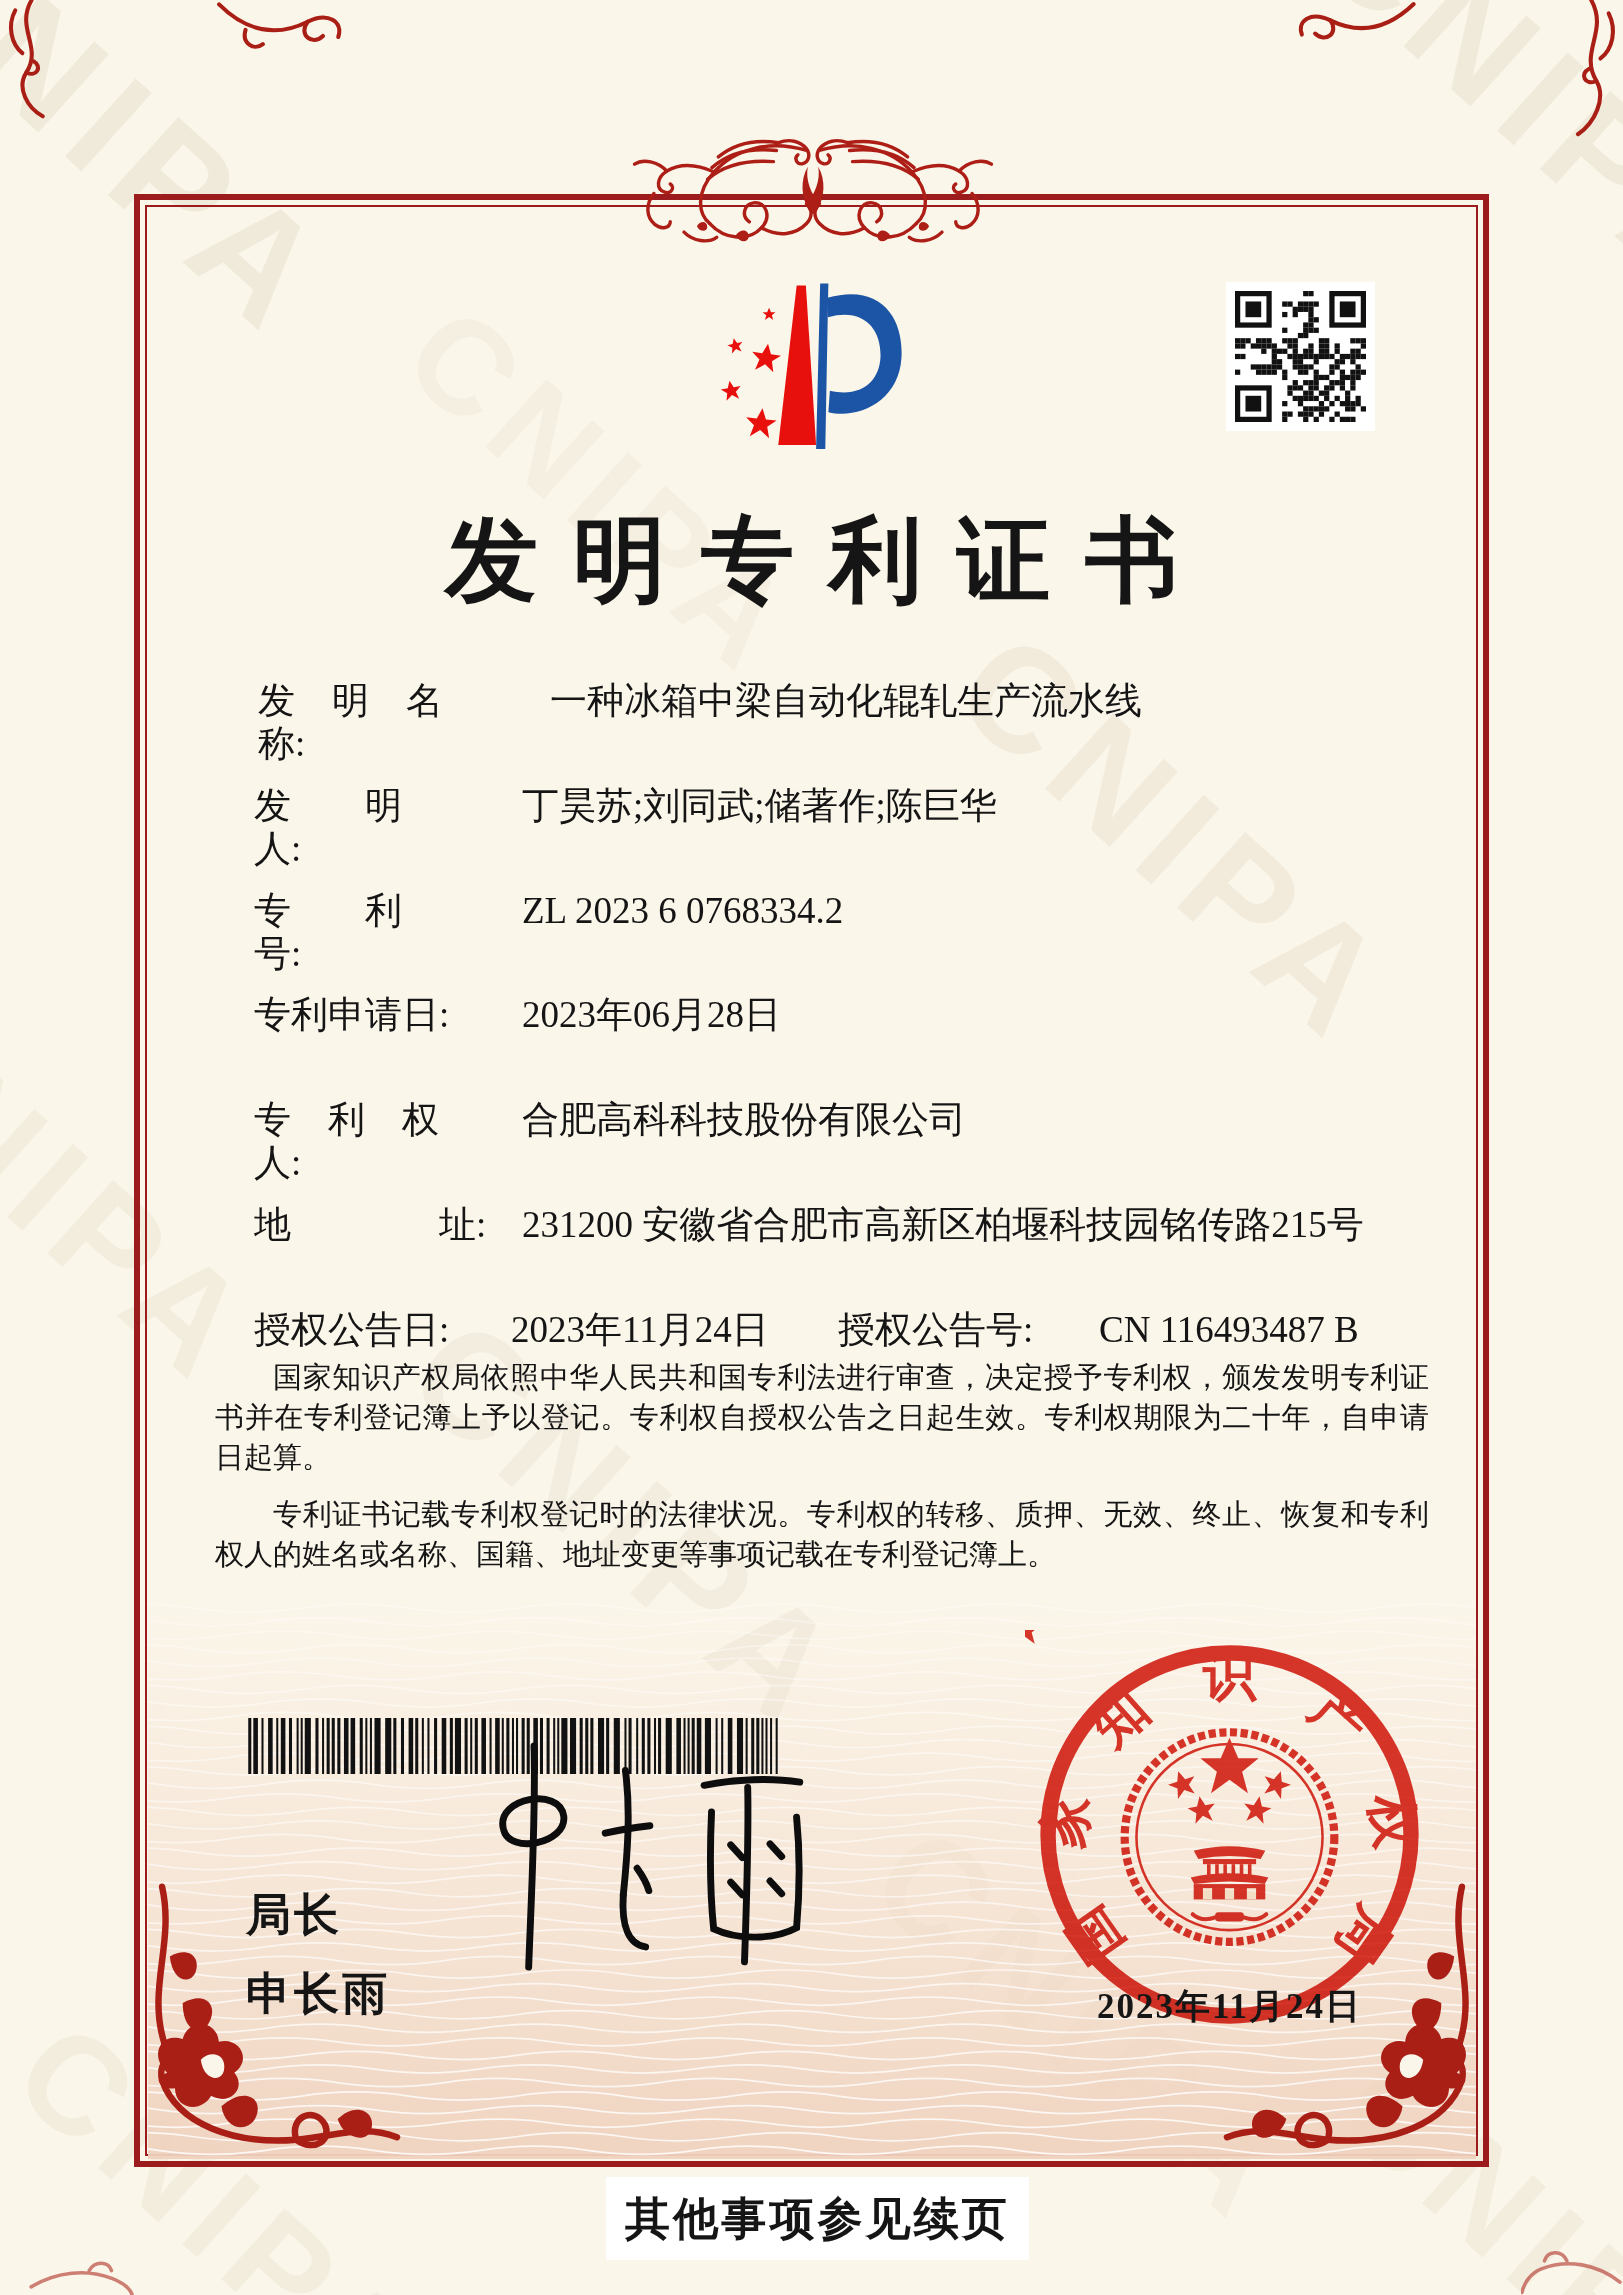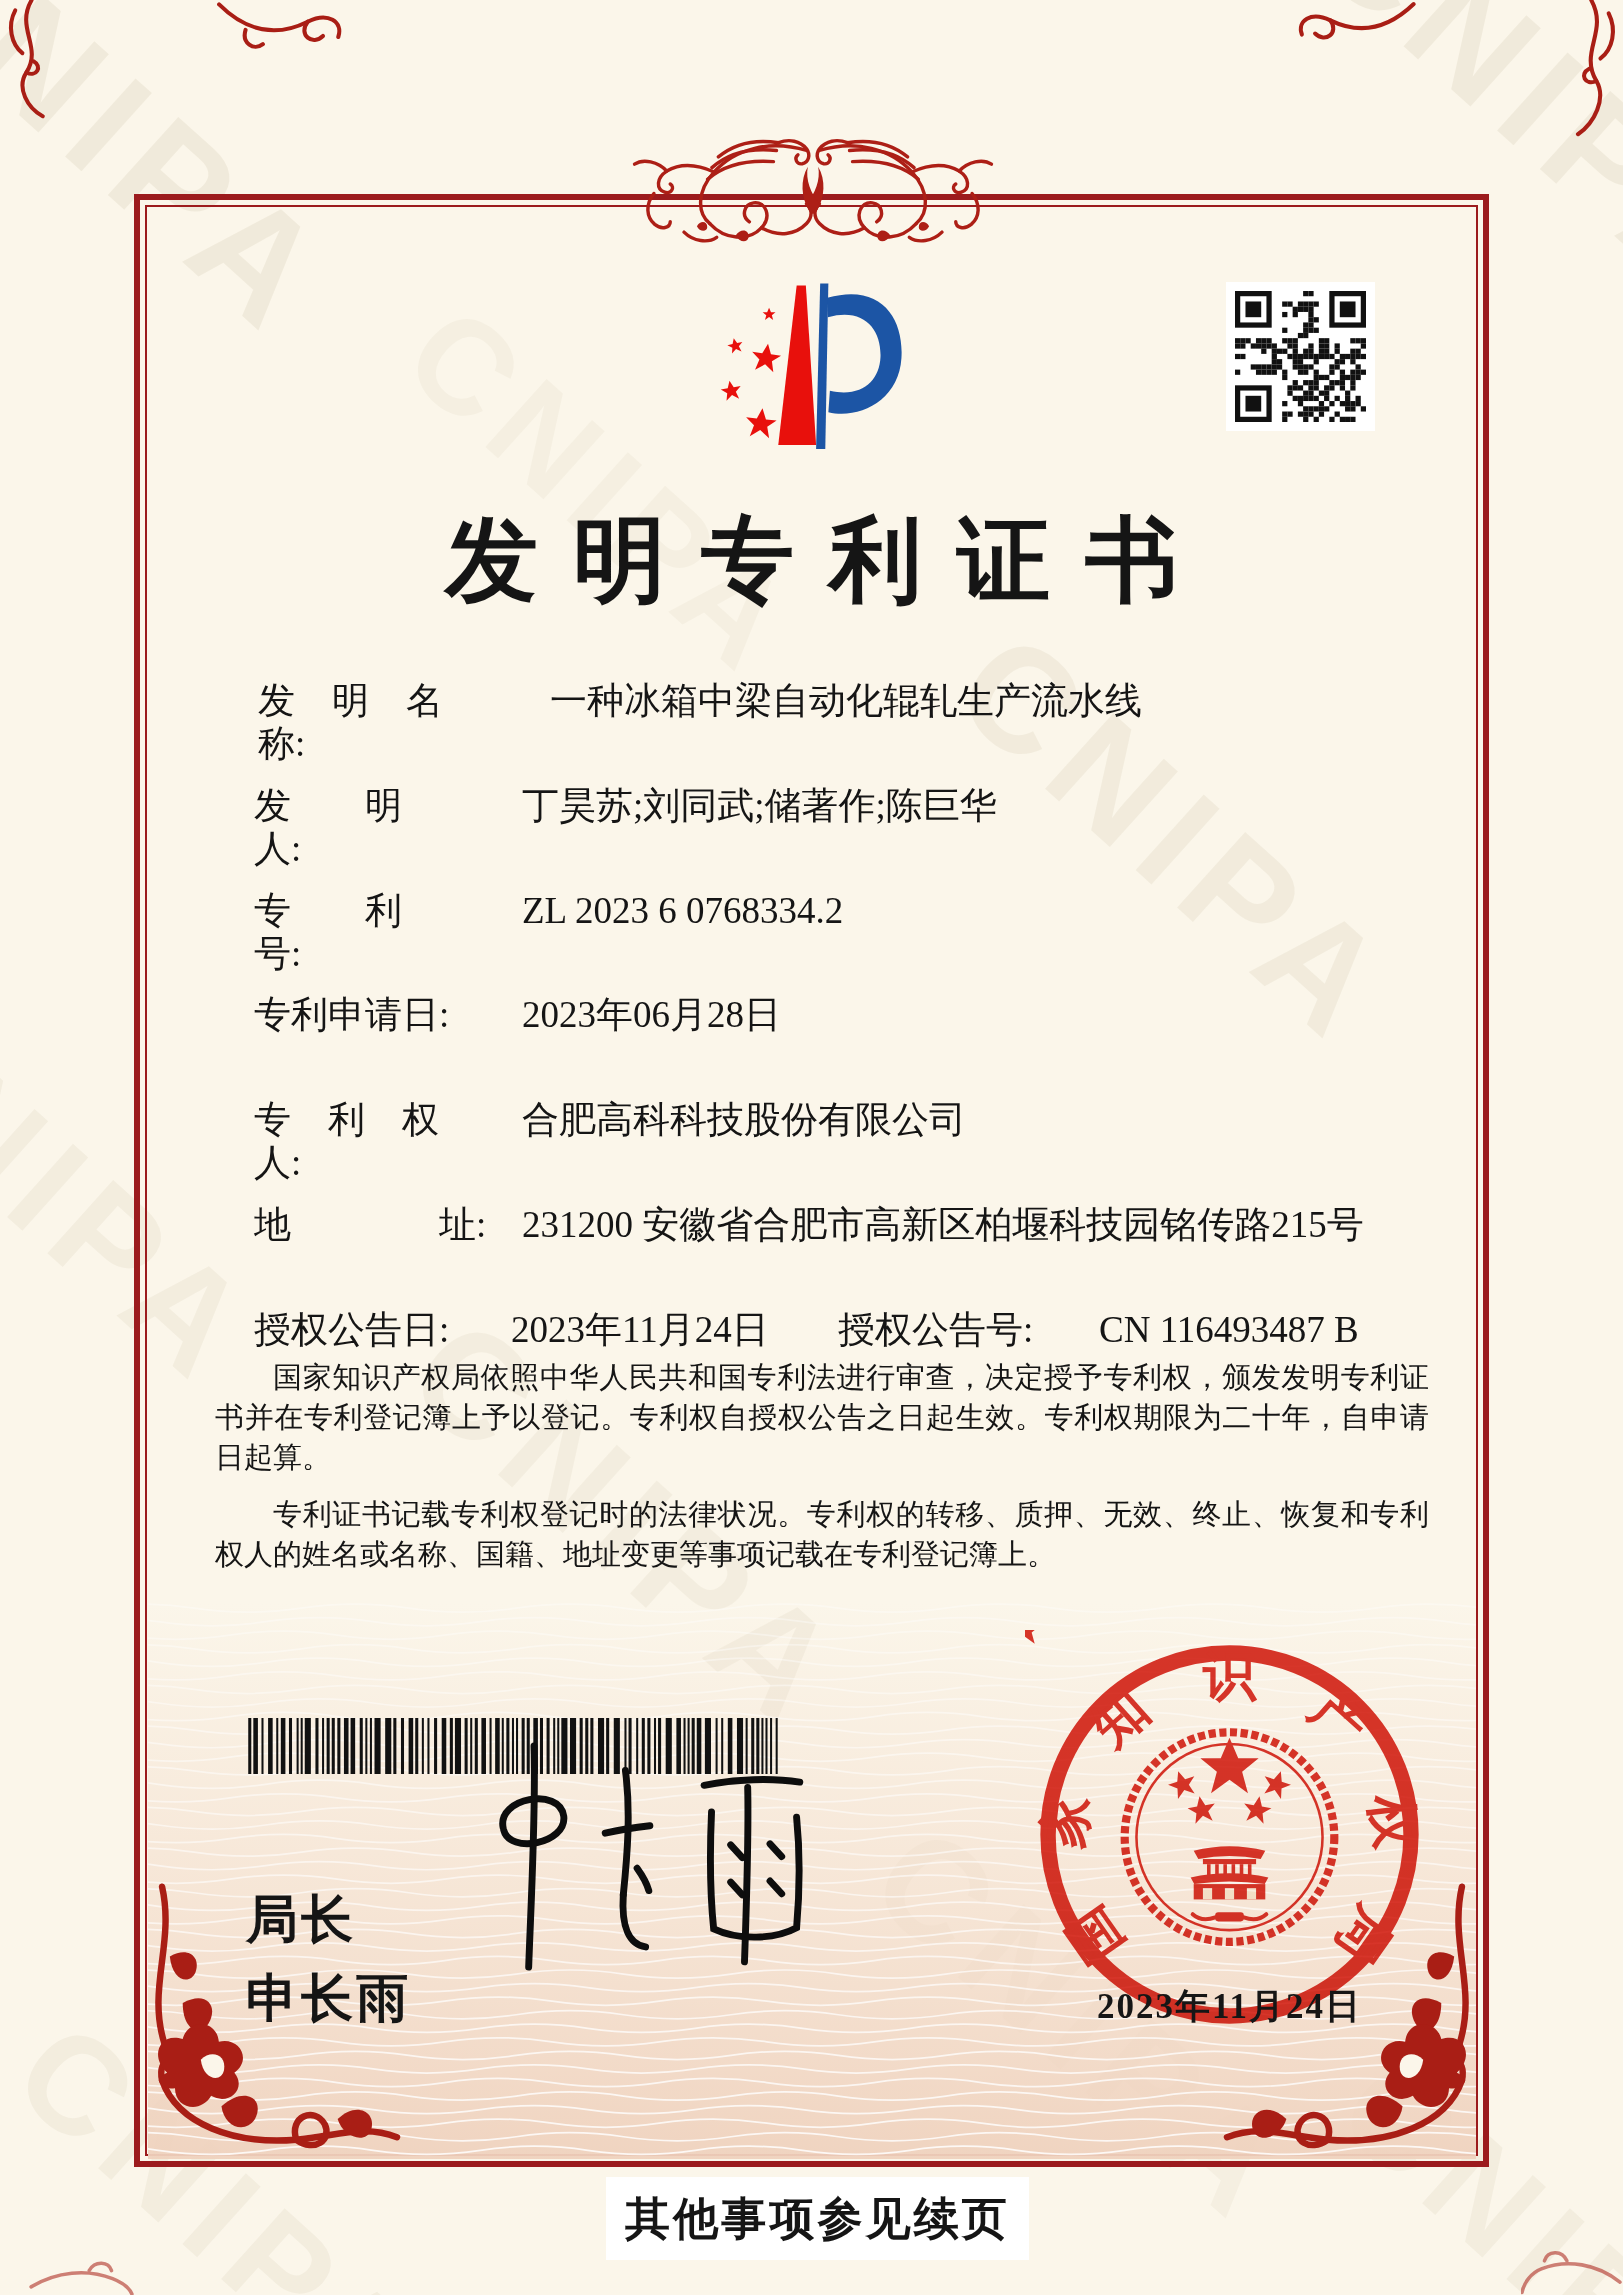--- a/index.html
+++ b/index.html
@@ -41,21 +41,21 @@
   }
   .field-row{display:flex;font-size:37px;line-height:1.15;}
   .field-label{width:268px;flex:none;}
   .field-value{flex:1;}
   .grant-piece{font-size:37px;line-height:1.15;white-space:nowrap;}
   .paras{width:1214px;font-size:29px;line-height:1.38;text-align:justify;}
   .paras p{margin:0;text-indent:2em;}
   .paras p + p{margin-top:17.4px;}
   .director{
     font-family:"Liberation Sans","DejaVu Sans",sans-serif;
-    font-weight:bold;font-size:52px;letter-spacing:3.1px;
+    font-weight:bold;font-size:45px;letter-spacing:3.1px;
   }
   .seal-date{
     font-size:35px;letter-spacing:2px;text-align:center;
     color:#161616;font-weight:600;
   }
   .page-footer{
     left:134px;top:2105px;width:1355px;text-align:center;
     font-size:30px;letter-spacing:3.1px;
   }
   .cont-box{

